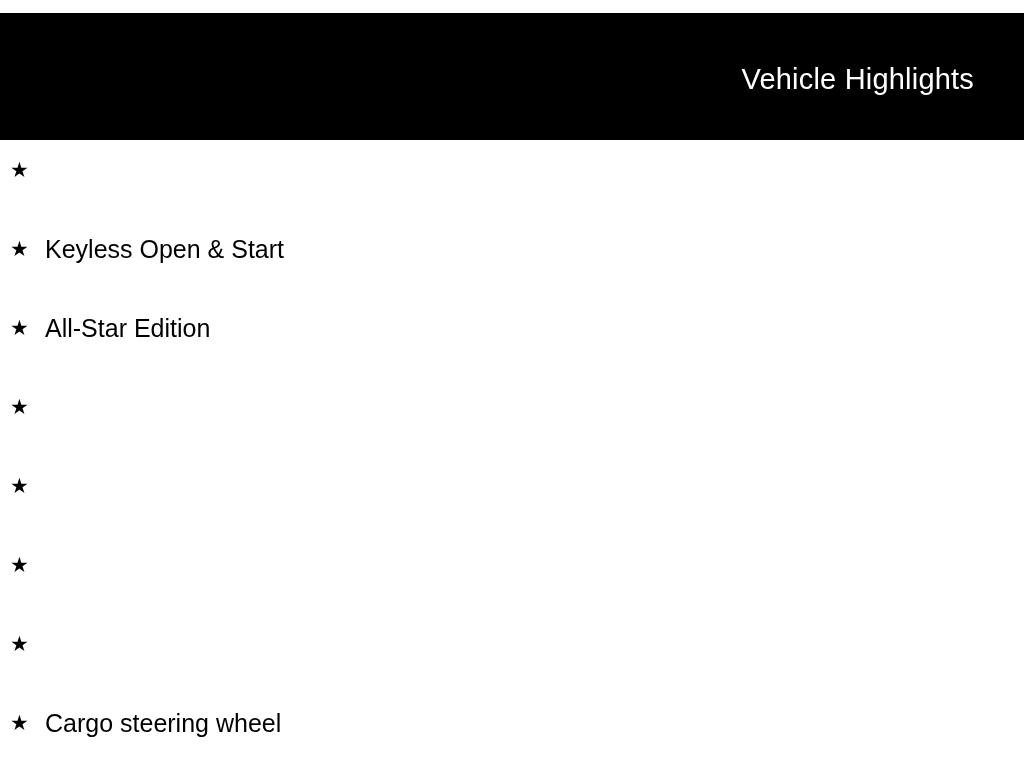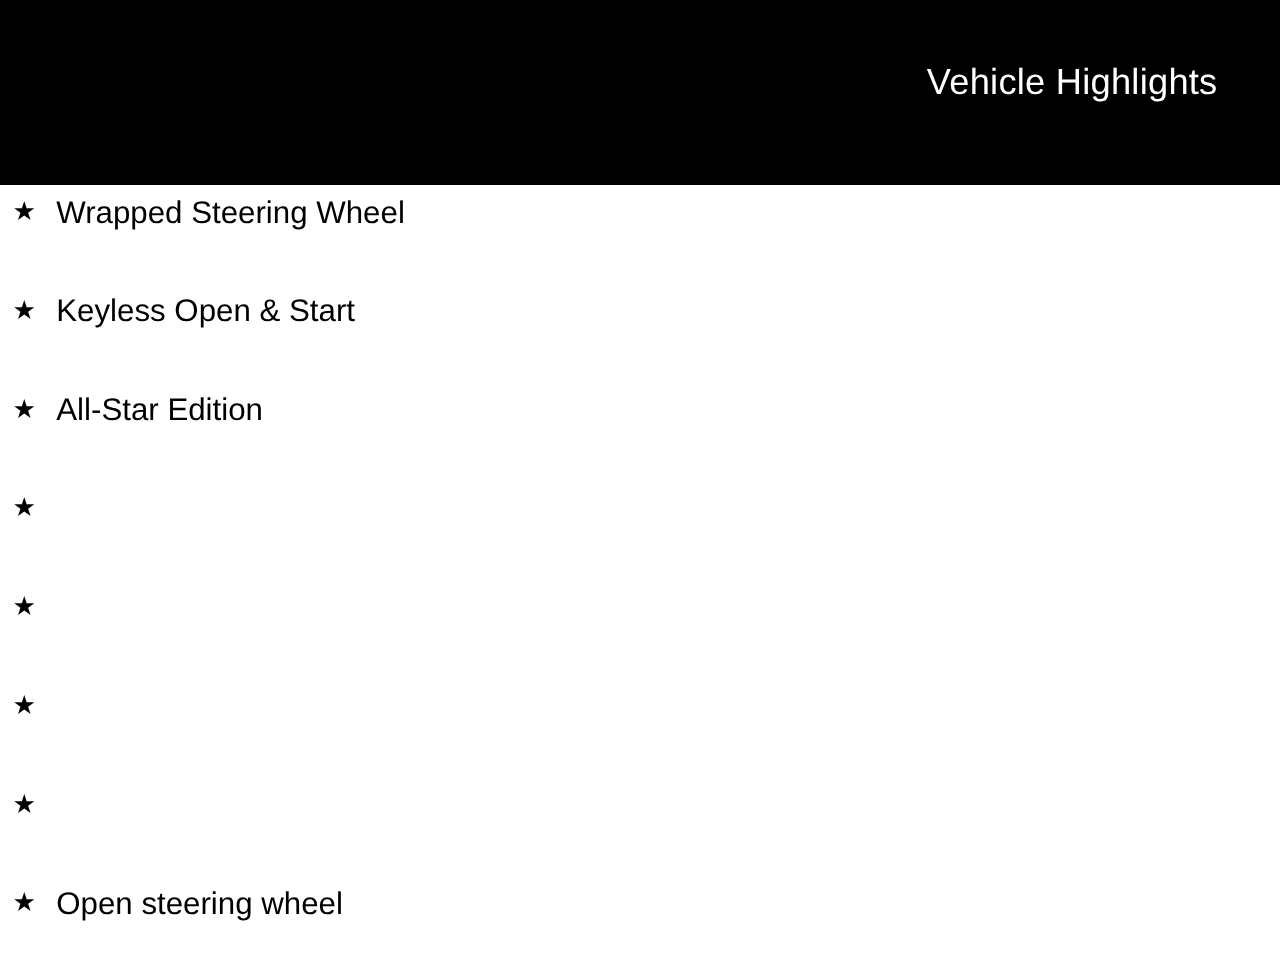--- a/index.html
+++ b/index.html
@@ -14,24 +14,24 @@
     overflow: hidden;
   }
   .page {
     position: relative;
     width: 1024px;
     height: 768px;
     background: #ffffff;
   }
   .header-bar {
     position: absolute;
-    top: 0;
+    top: 13px;
     left: 0;
     width: 1024px;
-    height: 148px;
+    height: 127px;
     background: #000000;
     box-sizing: border-box;
   }
   .header-title {
     position: absolute;
     right: 50px;
     top: 48px;
     color: #ffffff;
     font-size: 29px;
     font-weight: 400;
@@ -77,21 +77,20 @@
 
 <div class="page">
 
   <div class="header-bar">
     <div class="header-title">Vehicle Highlights</div>
   </div>
 
   <ul class="highlights-list">
     <li class="highlight-item">
       <span class="bullet-star">★</span>
-      <span class="highlight-label">Wrapped Steering Wheel</span>
     </li>
     <li class="highlight-item">
       <span class="bullet-star">★</span>
       <span class="highlight-label">Keyless Open &amp; Start</span>
     </li>
     <li class="highlight-item">
       <span class="bullet-star">★</span>
       <span class="highlight-label">All-Star Edition</span>
     </li>
     <li class="highlight-item">
@@ -101,17 +100,17 @@
       <span class="bullet-star">★</span>
     </li>
     <li class="highlight-item">
       <span class="bullet-star">★</span>
     </li>
     <li class="highlight-item">
       <span class="bullet-star">★</span>
     </li>
     <li class="highlight-item">
       <span class="bullet-star">★</span>
-      <span class="highlight-label">Open steering wheel</span>
+      <span class="highlight-label">Cargo steering wheel</span>
     </li>
   </ul>
 
 </div>
 
 </body></html>

